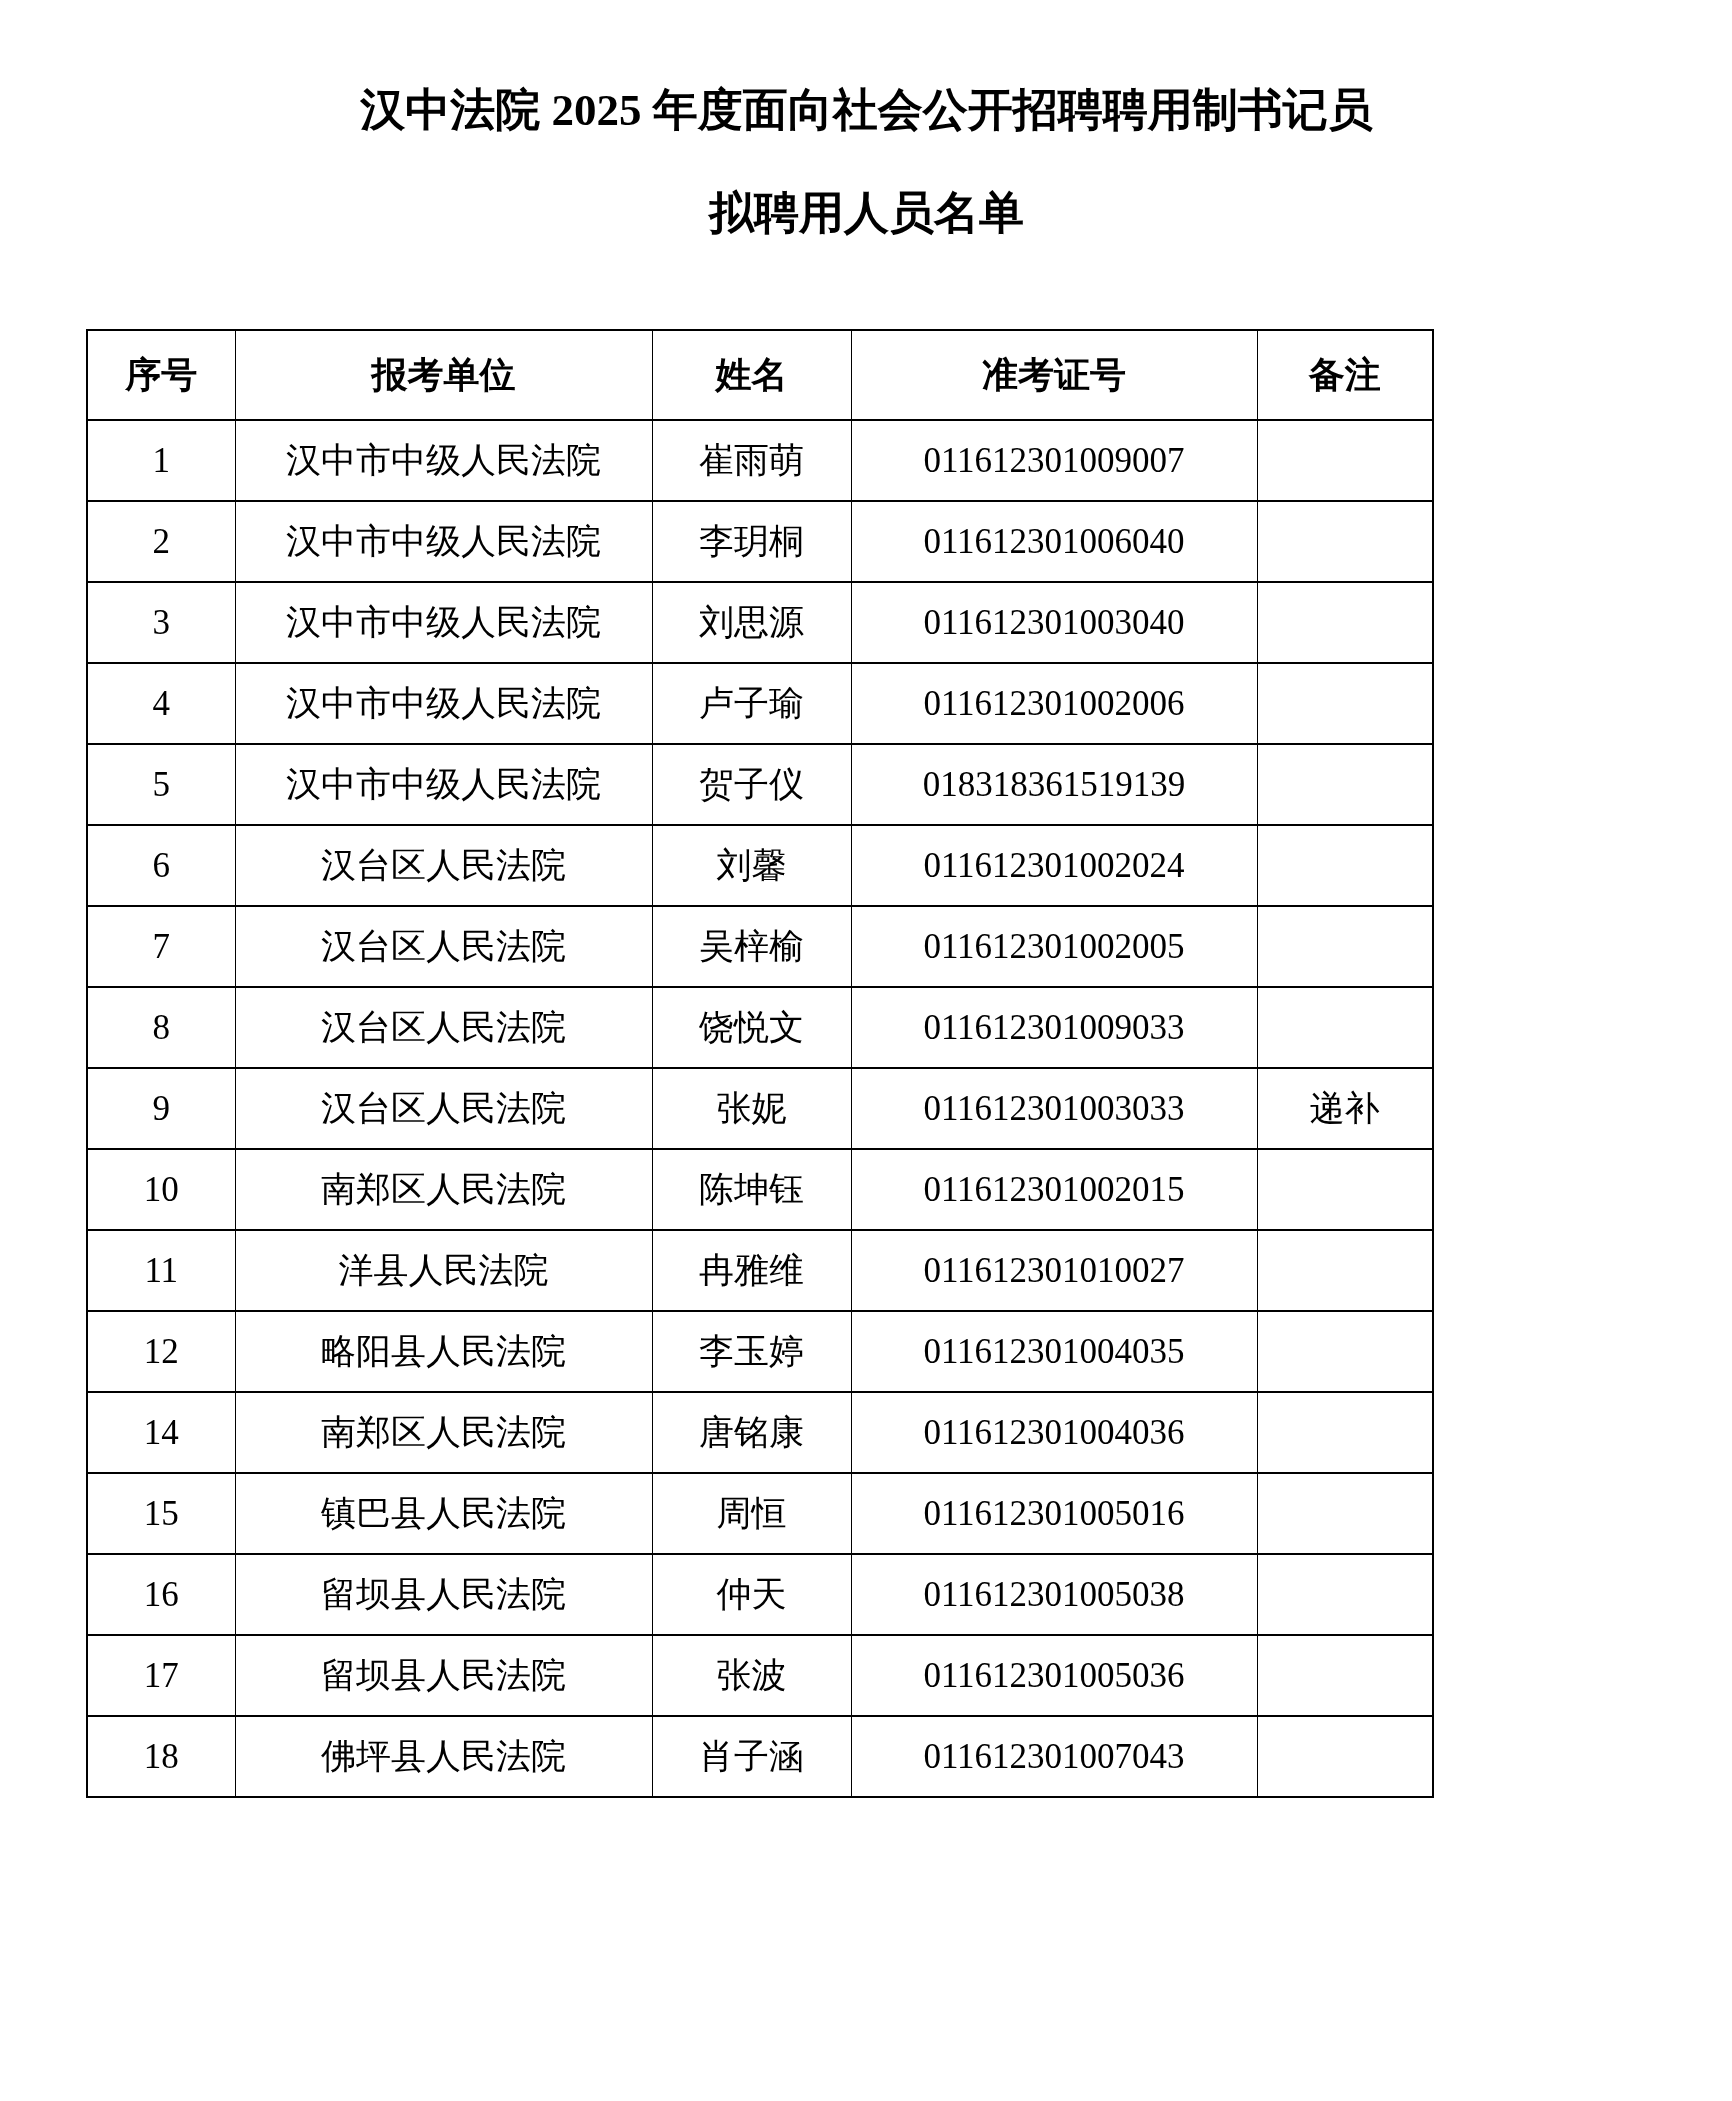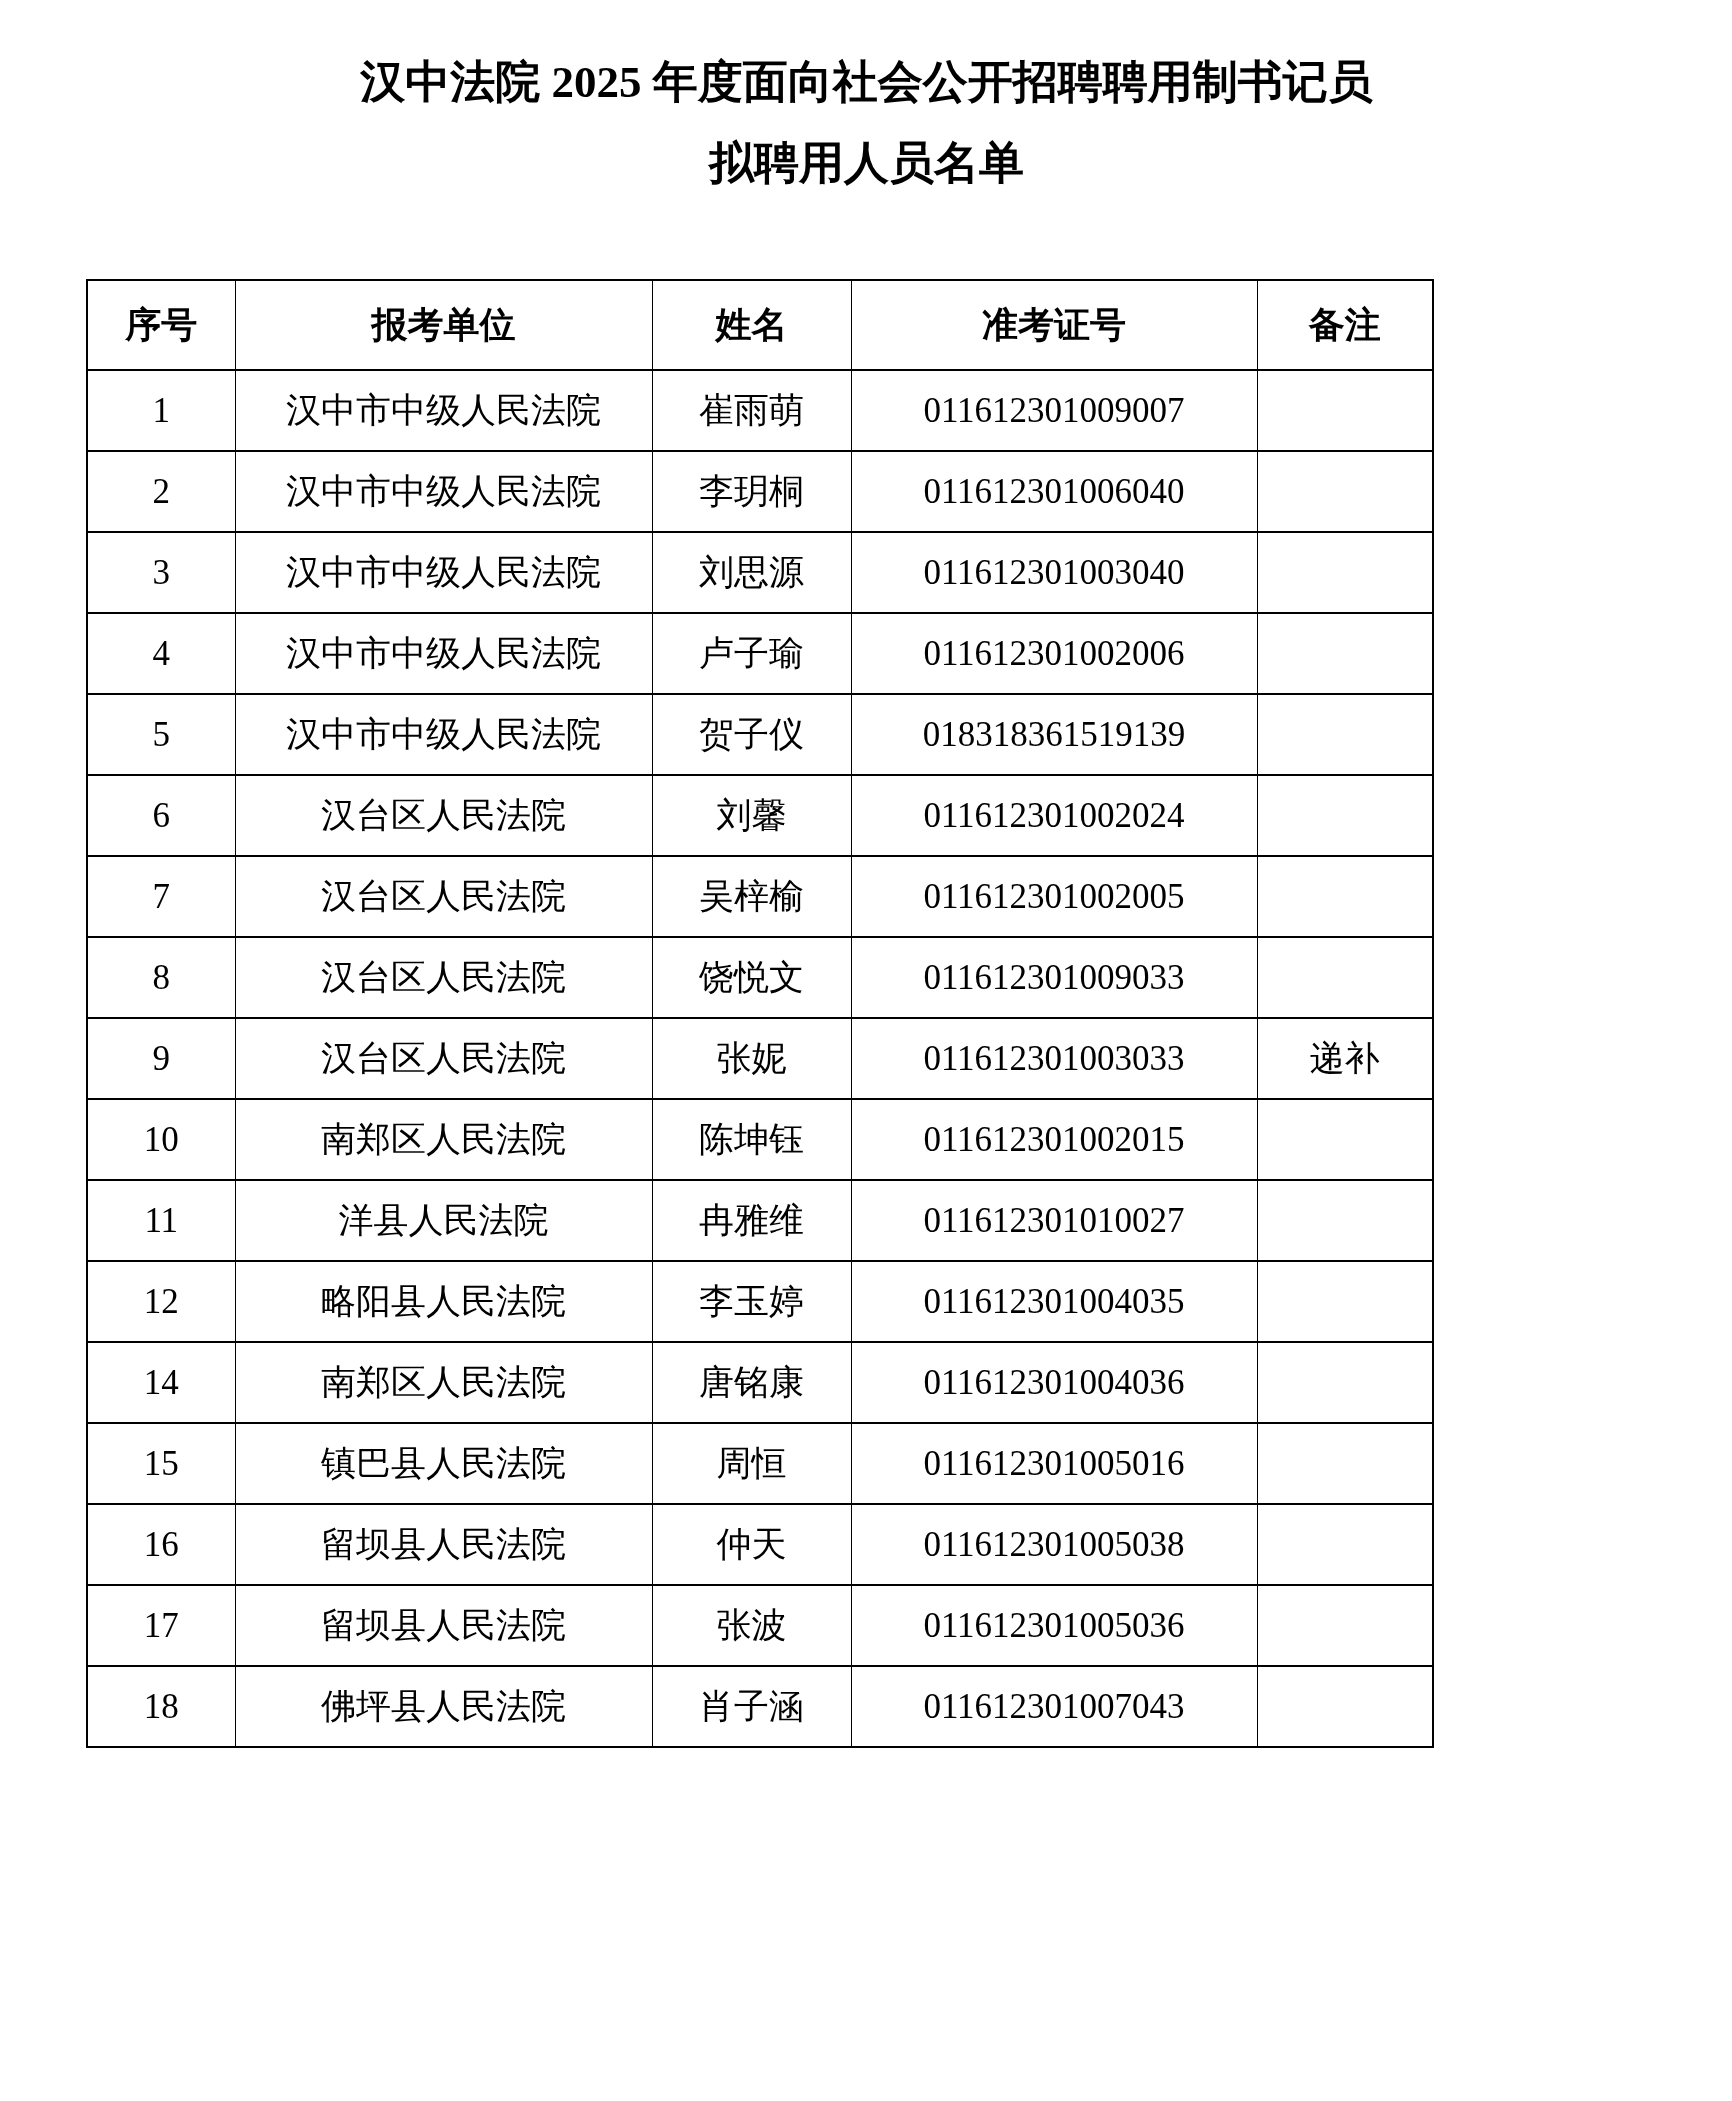--- a/index.html
+++ b/index.html
@@ -16,22 +16,22 @@
     background: #ffffff;
     overflow: hidden;
   }
   .doc-title {
     text-align: center;
     font-weight: bold;
     font-size: 45px;
     line-height: 1.0;
     white-space: nowrap;
   }
-  .title-1 { padding-top: 60px; }
-  .title-2 { margin-top: 36px; }
+  .title-1 { padding-top: 88px; }
+  .title-2 { margin-top: 58px; }
 
   table.roster {
     border-collapse: collapse;
     table-layout: fixed;
     width: 1347px;
     margin: 93px 0 0 86px;
     border: 2.6px solid #000000;
   }
   col.c-no     { width: 148px; }
   col.c-unit   { width: 417px; }

